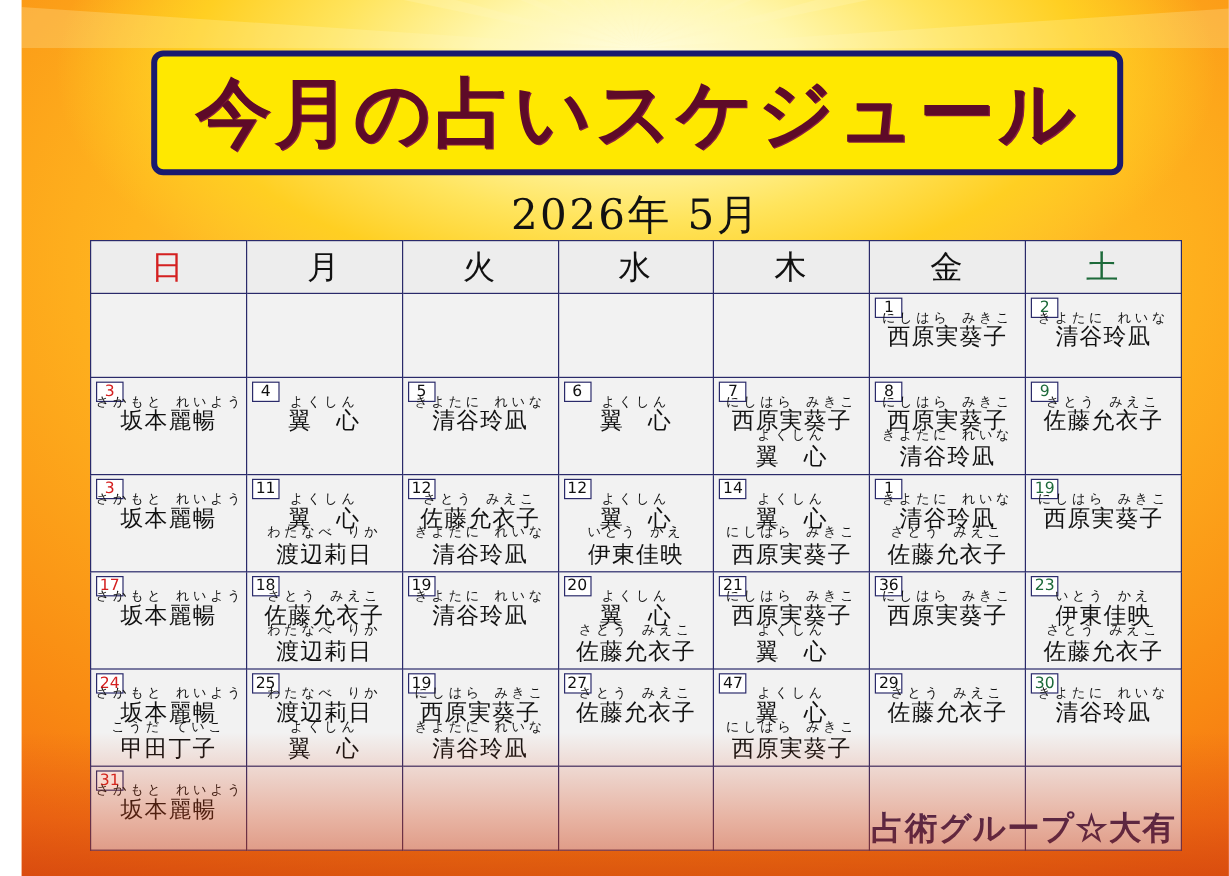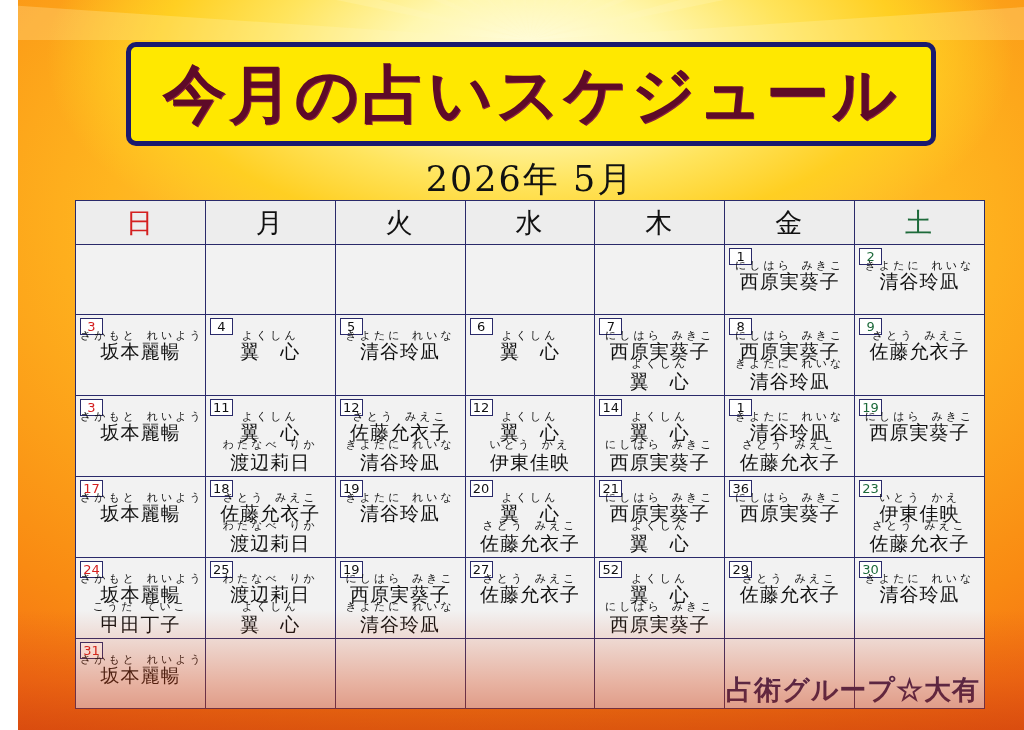--- a/index.html
+++ b/index.html
@@ -318,21 +318,21 @@
               <div class="entry"><span class="ruby">わたなべ  りか</span><span>渡辺莉日</span></div>
               <div class="entry entry-line2"><span class="ruby">よくしん</span><span>翼　心</span></div>
             </div></td>
           <td><span class="daynum">19</span><div class="entries">
               <div class="entry"><span class="ruby">にしはら  みきこ</span><span>西原実葵子</span></div>
               <div class="entry entry-line2"><span class="ruby">きよたに  れいな</span><span>清谷玲凪</span></div>
             </div></td>
           <td class="cell-single"><span class="daynum">27</span><div class="entries">
               <div class="entry"><span class="ruby">さとう  みえこ</span><span>佐藤允衣子</span></div>
             </div></td>
-          <td><span class="daynum">52</span><div class="entries">
+          <td><span class="daynum">47</span><div class="entries">
               <div class="entry"><span class="ruby">よくしん</span><span>翼　心</span></div>
               <div class="entry entry-line2"><span class="ruby">にしはら  みきこ</span><span>西原実葵子</span></div>
             </div></td>
           <td class="cell-single"><span class="daynum">29</span><div class="entries">
               <div class="entry"><span class="ruby">さとう  みえこ</span><span>佐藤允衣子</span></div>
             </div></td>
           <td class="cell-single"><span class="daynum sat">30</span><div class="entries">
               <div class="entry"><span class="ruby">きよたに  れいな</span><span>清谷玲凪</span></div>
             </div></td>
         </tr>

